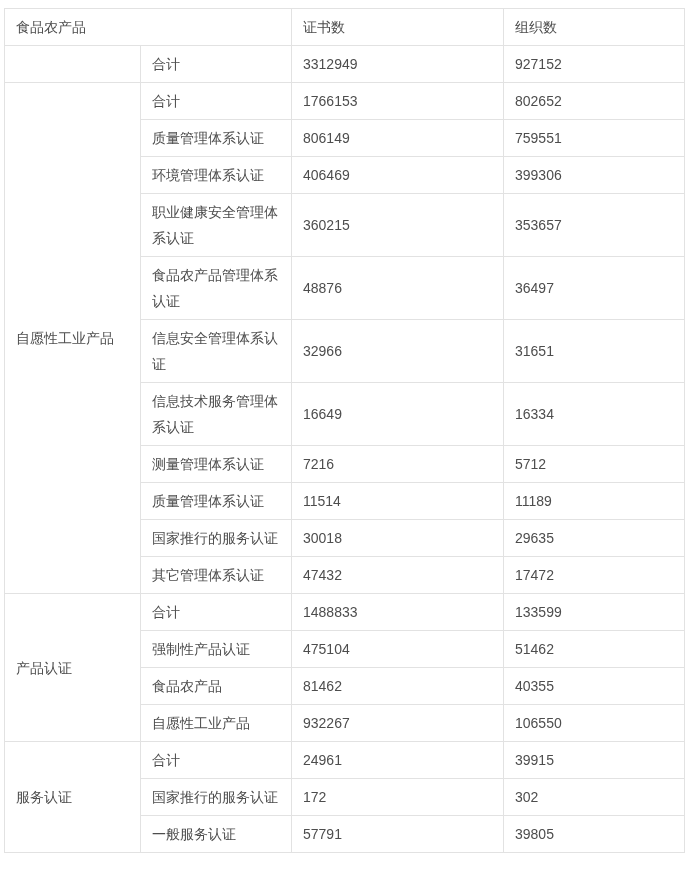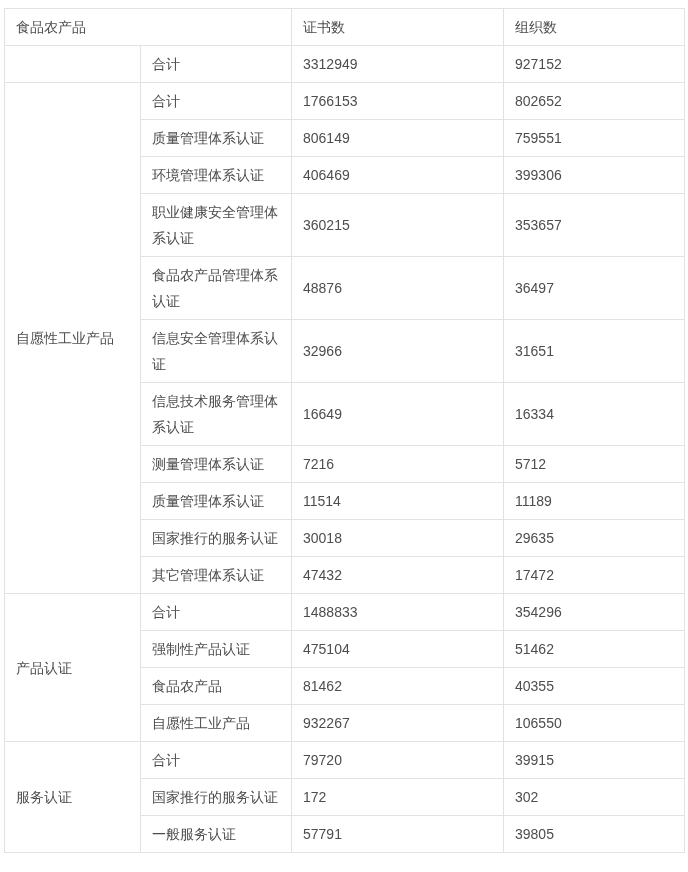--- a/index.html
+++ b/index.html
@@ -114,41 +114,41 @@
         </tr>
         <tr>
           <td>其它管理体系认证</td>
           <td>47432</td>
           <td>17472</td>
         </tr>
         <tr>
           <td rowspan="4">产品认证</td>
           <td>合计</td>
           <td>1488833</td>
-          <td>354296</td>
+          <td>133599</td>
         </tr>
         <tr>
           <td>强制性产品认证</td>
           <td>475104</td>
           <td>51462</td>
         </tr>
         <tr>
           <td>食品农产品</td>
           <td>81462</td>
           <td>40355</td>
         </tr>
         <tr>
           <td>自愿性工业产品</td>
           <td>932267</td>
           <td>106550</td>
         </tr>
         <tr>
           <td rowspan="3">服务认证</td>
           <td>合计</td>
-          <td>79720</td>
+          <td>24961</td>
           <td>39915</td>
         </tr>
         <tr>
           <td>国家推行的服务认证</td>
           <td>172</td>
           <td>302</td>
         </tr>
         <tr>
           <td>一般服务认证</td>
           <td>57791</td>

